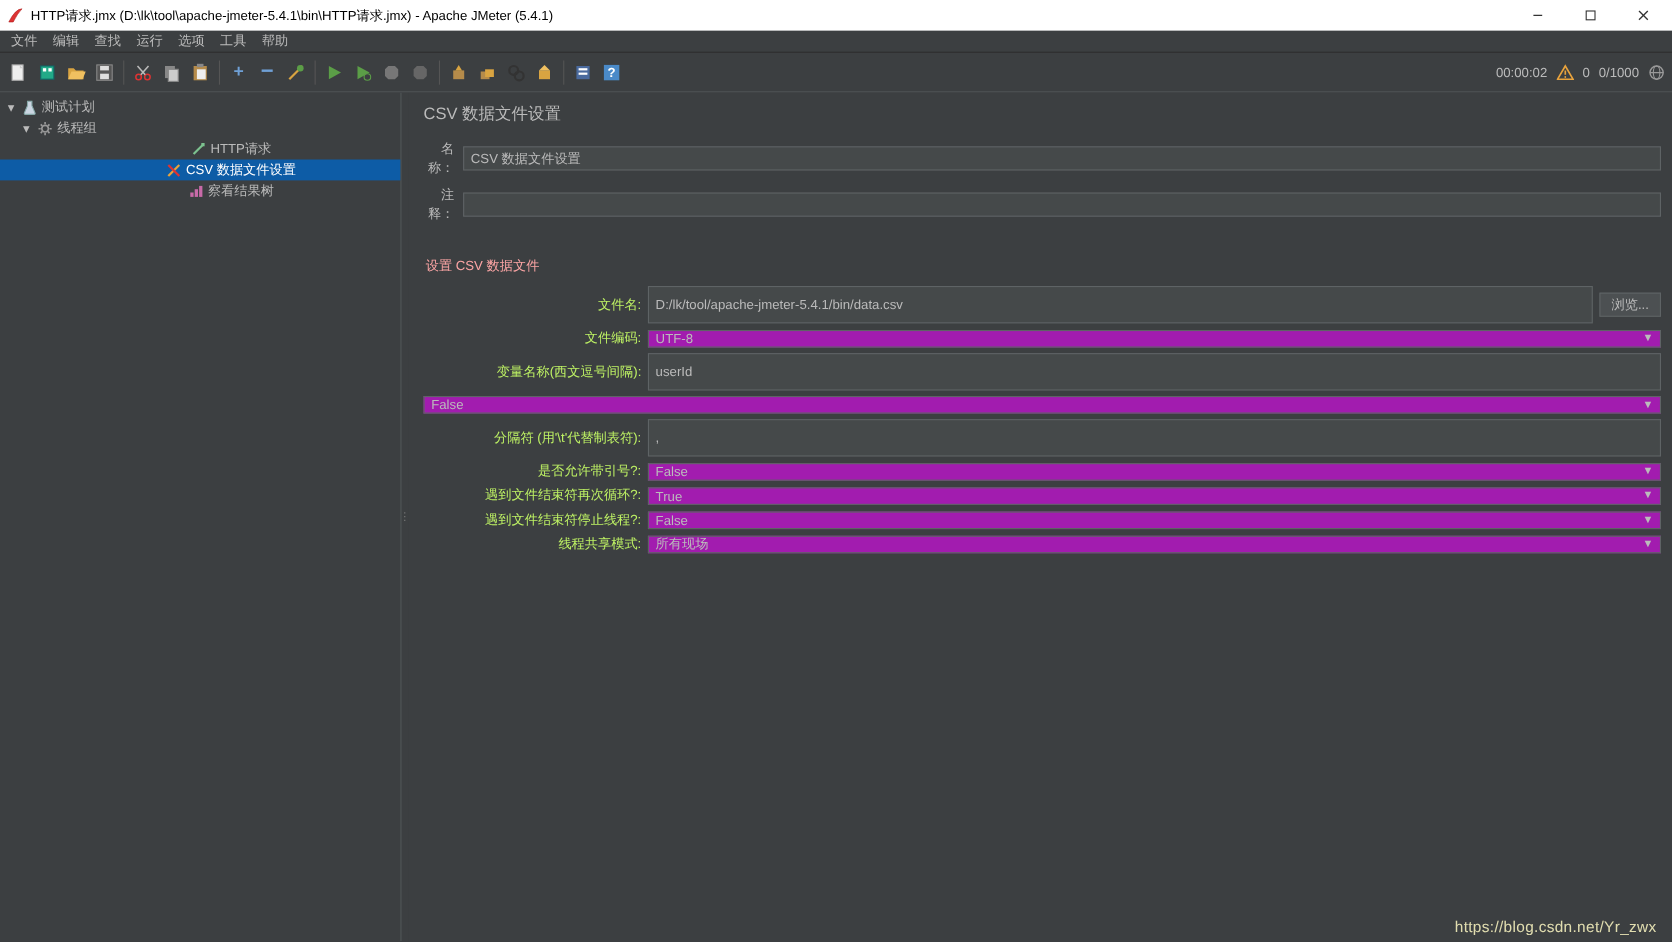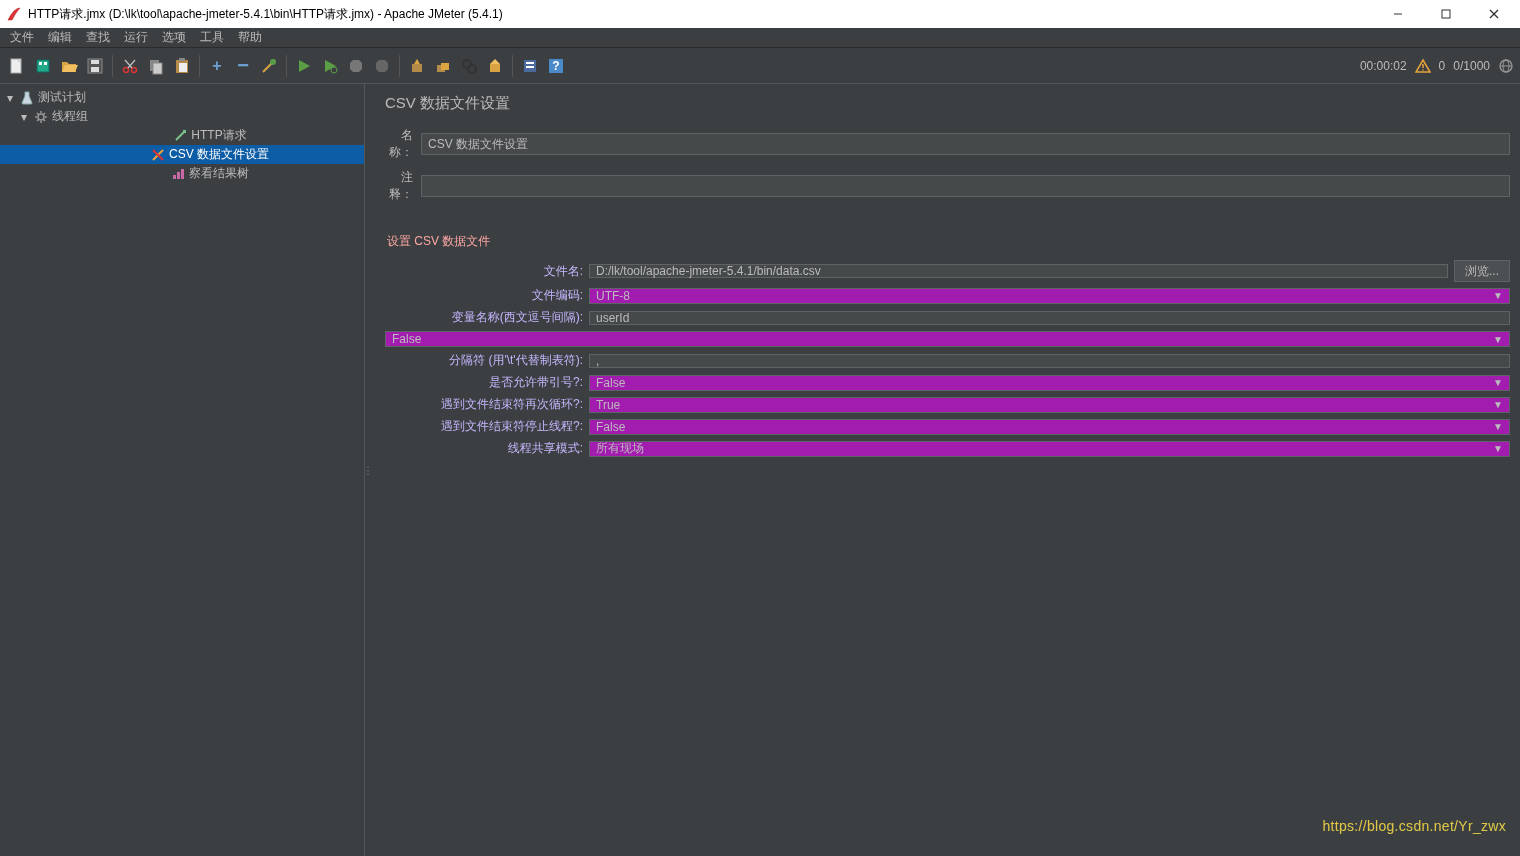--- a/index.html
+++ b/index.html
@@ -29,26 +29,26 @@
 .tree-icon{width:14px;height:14px;display:inline-flex;align-items:center;justify-content:center;}
 .splitter{width:6px;background:#3c3f41;display:flex;align-items:center;justify-content:center;}
 .splitter .grip{color:#777;font-size:10px;}
 .main{flex:1;background:#3c3f41;padding:10px 10px 10px 14px;display:flex;flex-direction:column;}
 .main-title{color:#bbb;font-size:15px;margin-bottom:14px;}
 .row{display:flex;align-items:center;margin-bottom:8px;}
 .row .lbl{width:36px;text-align:right;color:#bbb;padding-right:8px;}
 .row .inp{flex:1;height:22px;background:#45494a;border:1px solid #5e6365;color:#bbb;padding:0 6px;display:flex;align-items:center;}
 .section-title{color:#fca5a5;margin:22px 0 10px 2px;}
 .form-row{display:flex;align-items:center;margin-bottom:5px;}
-.form-row .flbl{width:204px;text-align:right;color:#c4b5fd;padding-right:6px;}
-.form-row .finp{flex:1;height:14px;background:#45494a;border:1px solid #5e6365;color:#bbb;padding:0 6px;display:flex;align-items:center;position:relative;}
+.form-row .flbl{width:204px;text-align:right;color:#bef264;padding-right:6px;}
+.form-row .finp{flex:1;height:34px;background:#45494a;border:1px solid #5e6365;color:#bbb;padding:0 6px;display:flex;align-items:center;position:relative;}
 .form-row .fsel{flex:1;height:16px;background:#a21caf;border:1px solid #5e6365;color:#bbb;padding:0 6px;display:flex;align-items:center;position:relative;}
 .fsel .caret{position:absolute;right:6px;color:#bbb;font-size:10px;}
 .browse-btn{height:22px;padding:0 10px;background:#4c5052;border:1px solid #5e6365;color:#bbb;margin-left:6px;display:flex;align-items:center;}
-.watermark{position:absolute;right:14px;bottom:22px;color:#fde047;opacity:.85;font-size:14px;letter-spacing:.3px;}
+.watermark{position:absolute;right:14px;bottom:6px;color:#fef9c3;opacity:.85;font-size:14px;letter-spacing:.3px;}
 svg{display:block;}
 </style>
 </head>
 <body>
 
 <div class="titlebar">
   <span class="feather">
     <svg viewBox="0 0 16 16" width="16" height="16">
         <path d="M2 14 Q8 2 14 2 Q10 6 6 14 Z" fill="#d33" stroke="#a11" stroke-width="0.5"></path>
       </svg>

